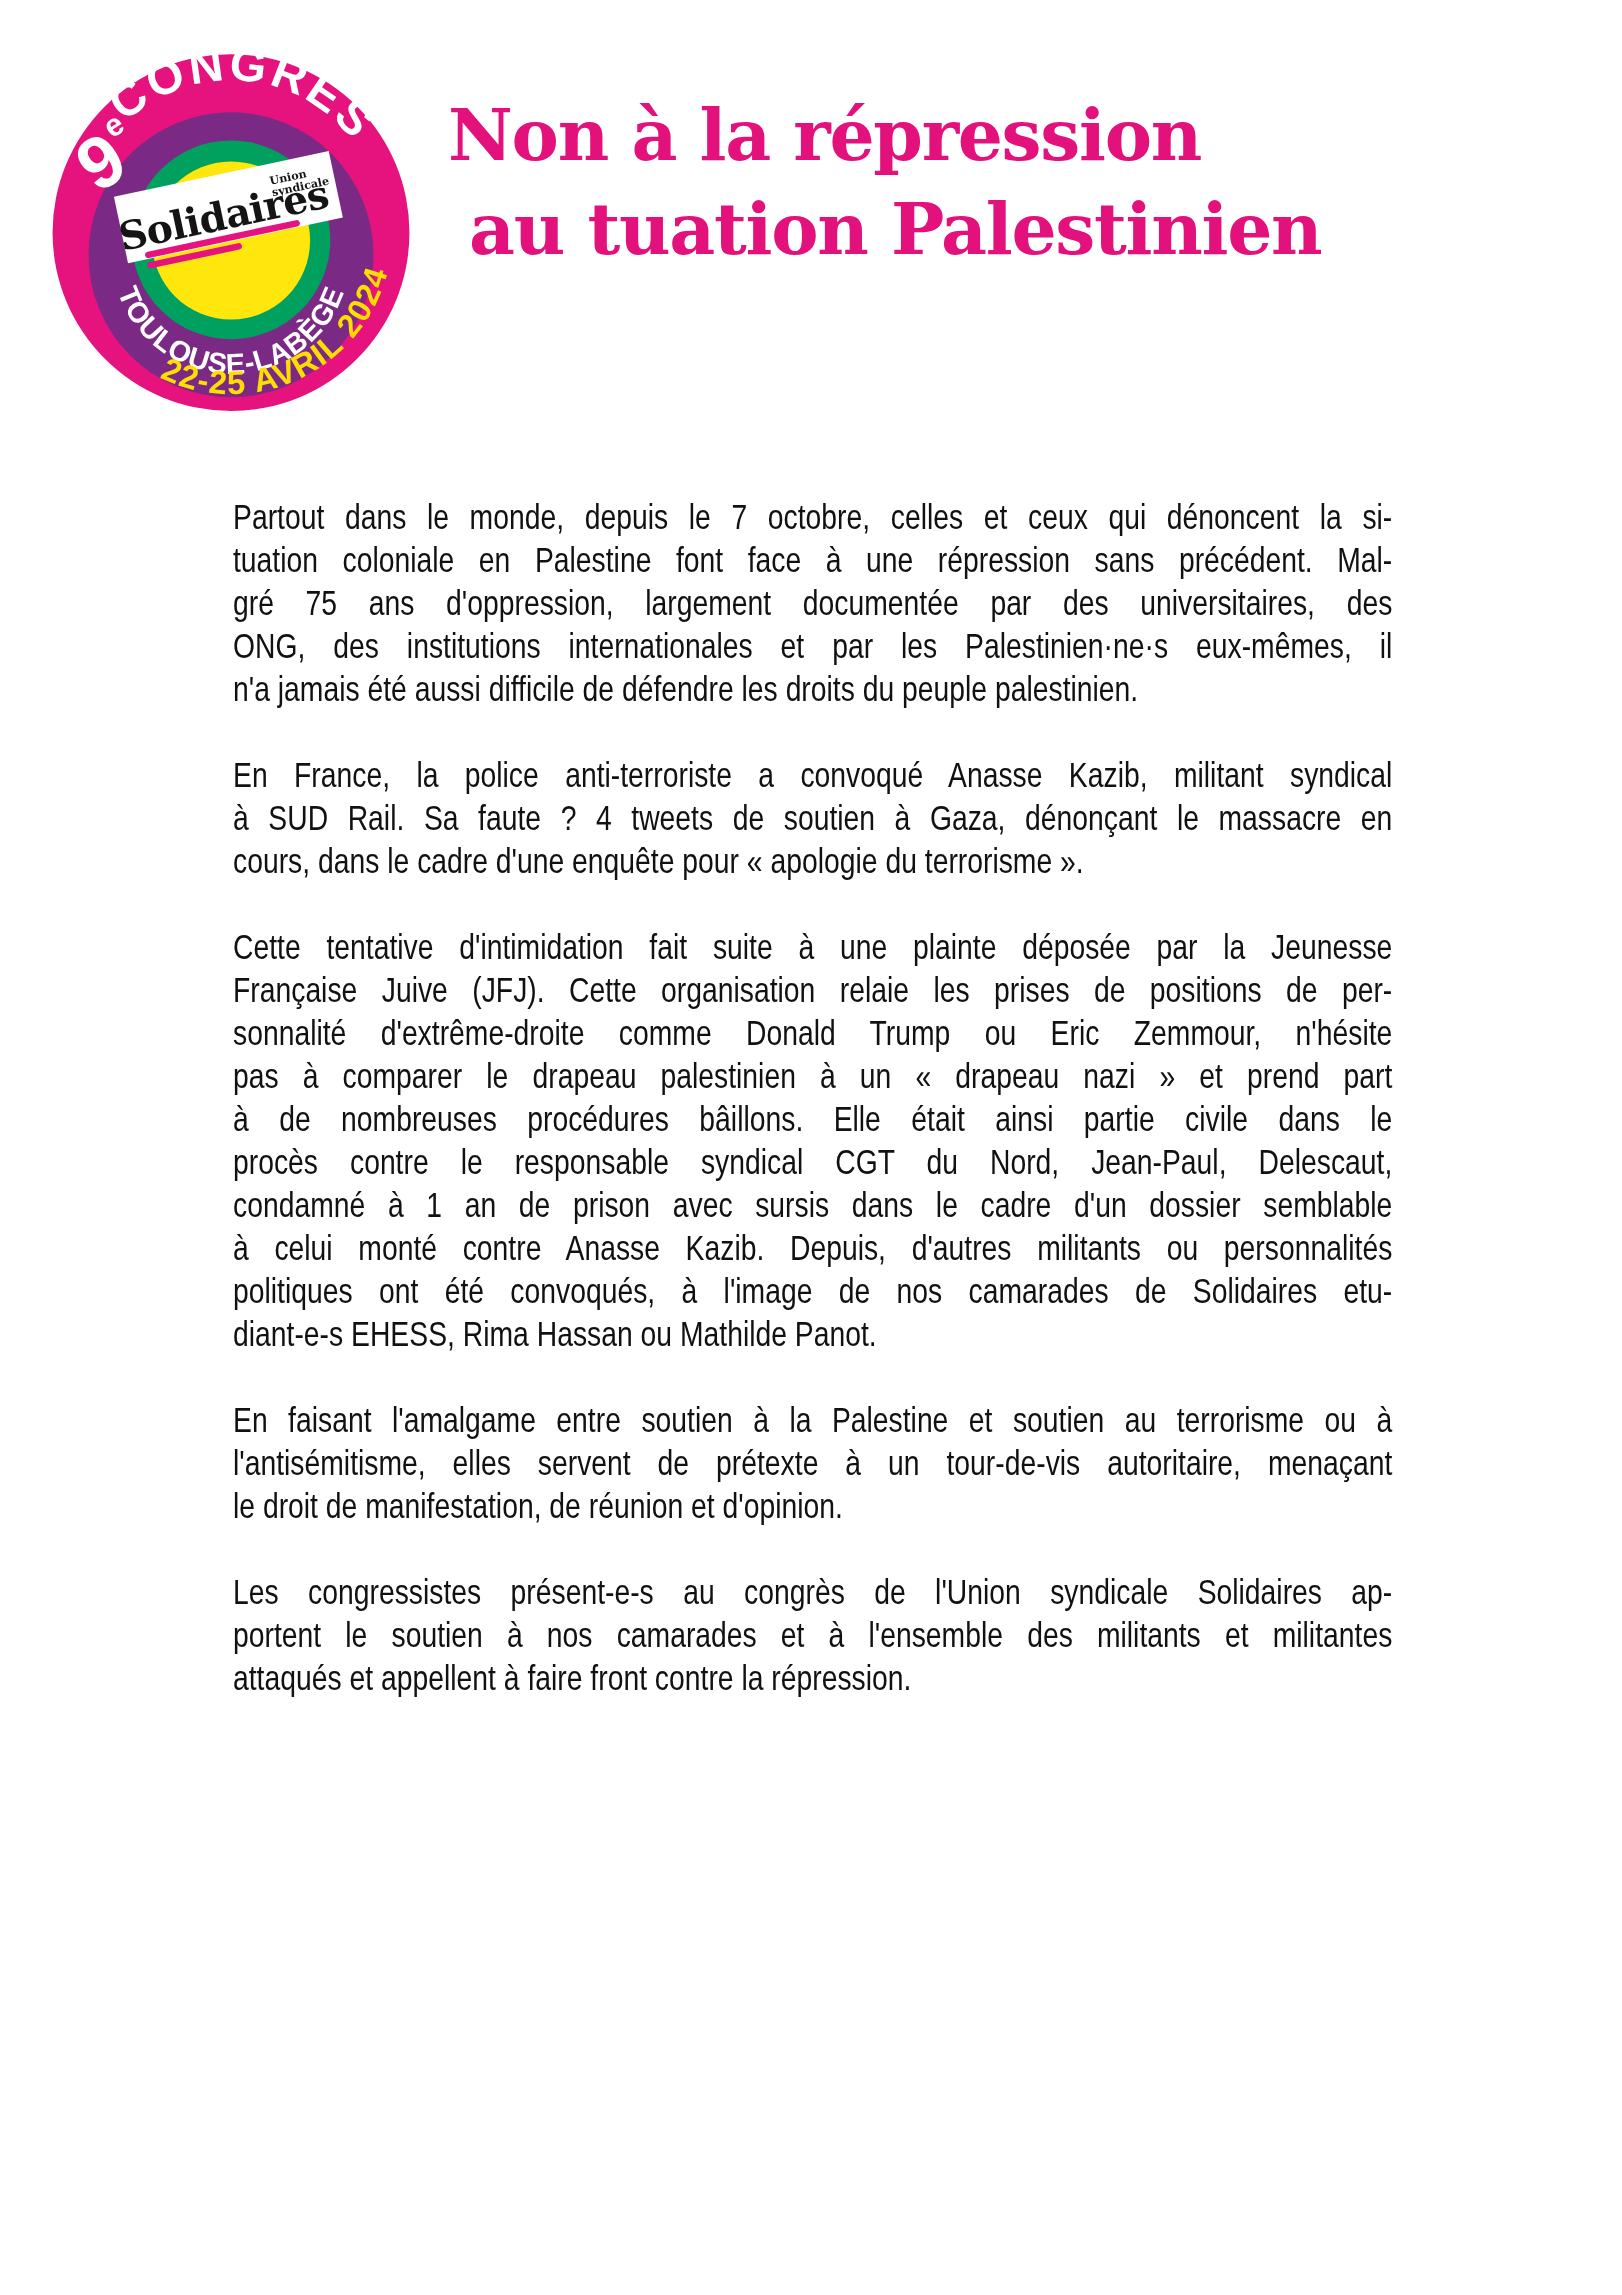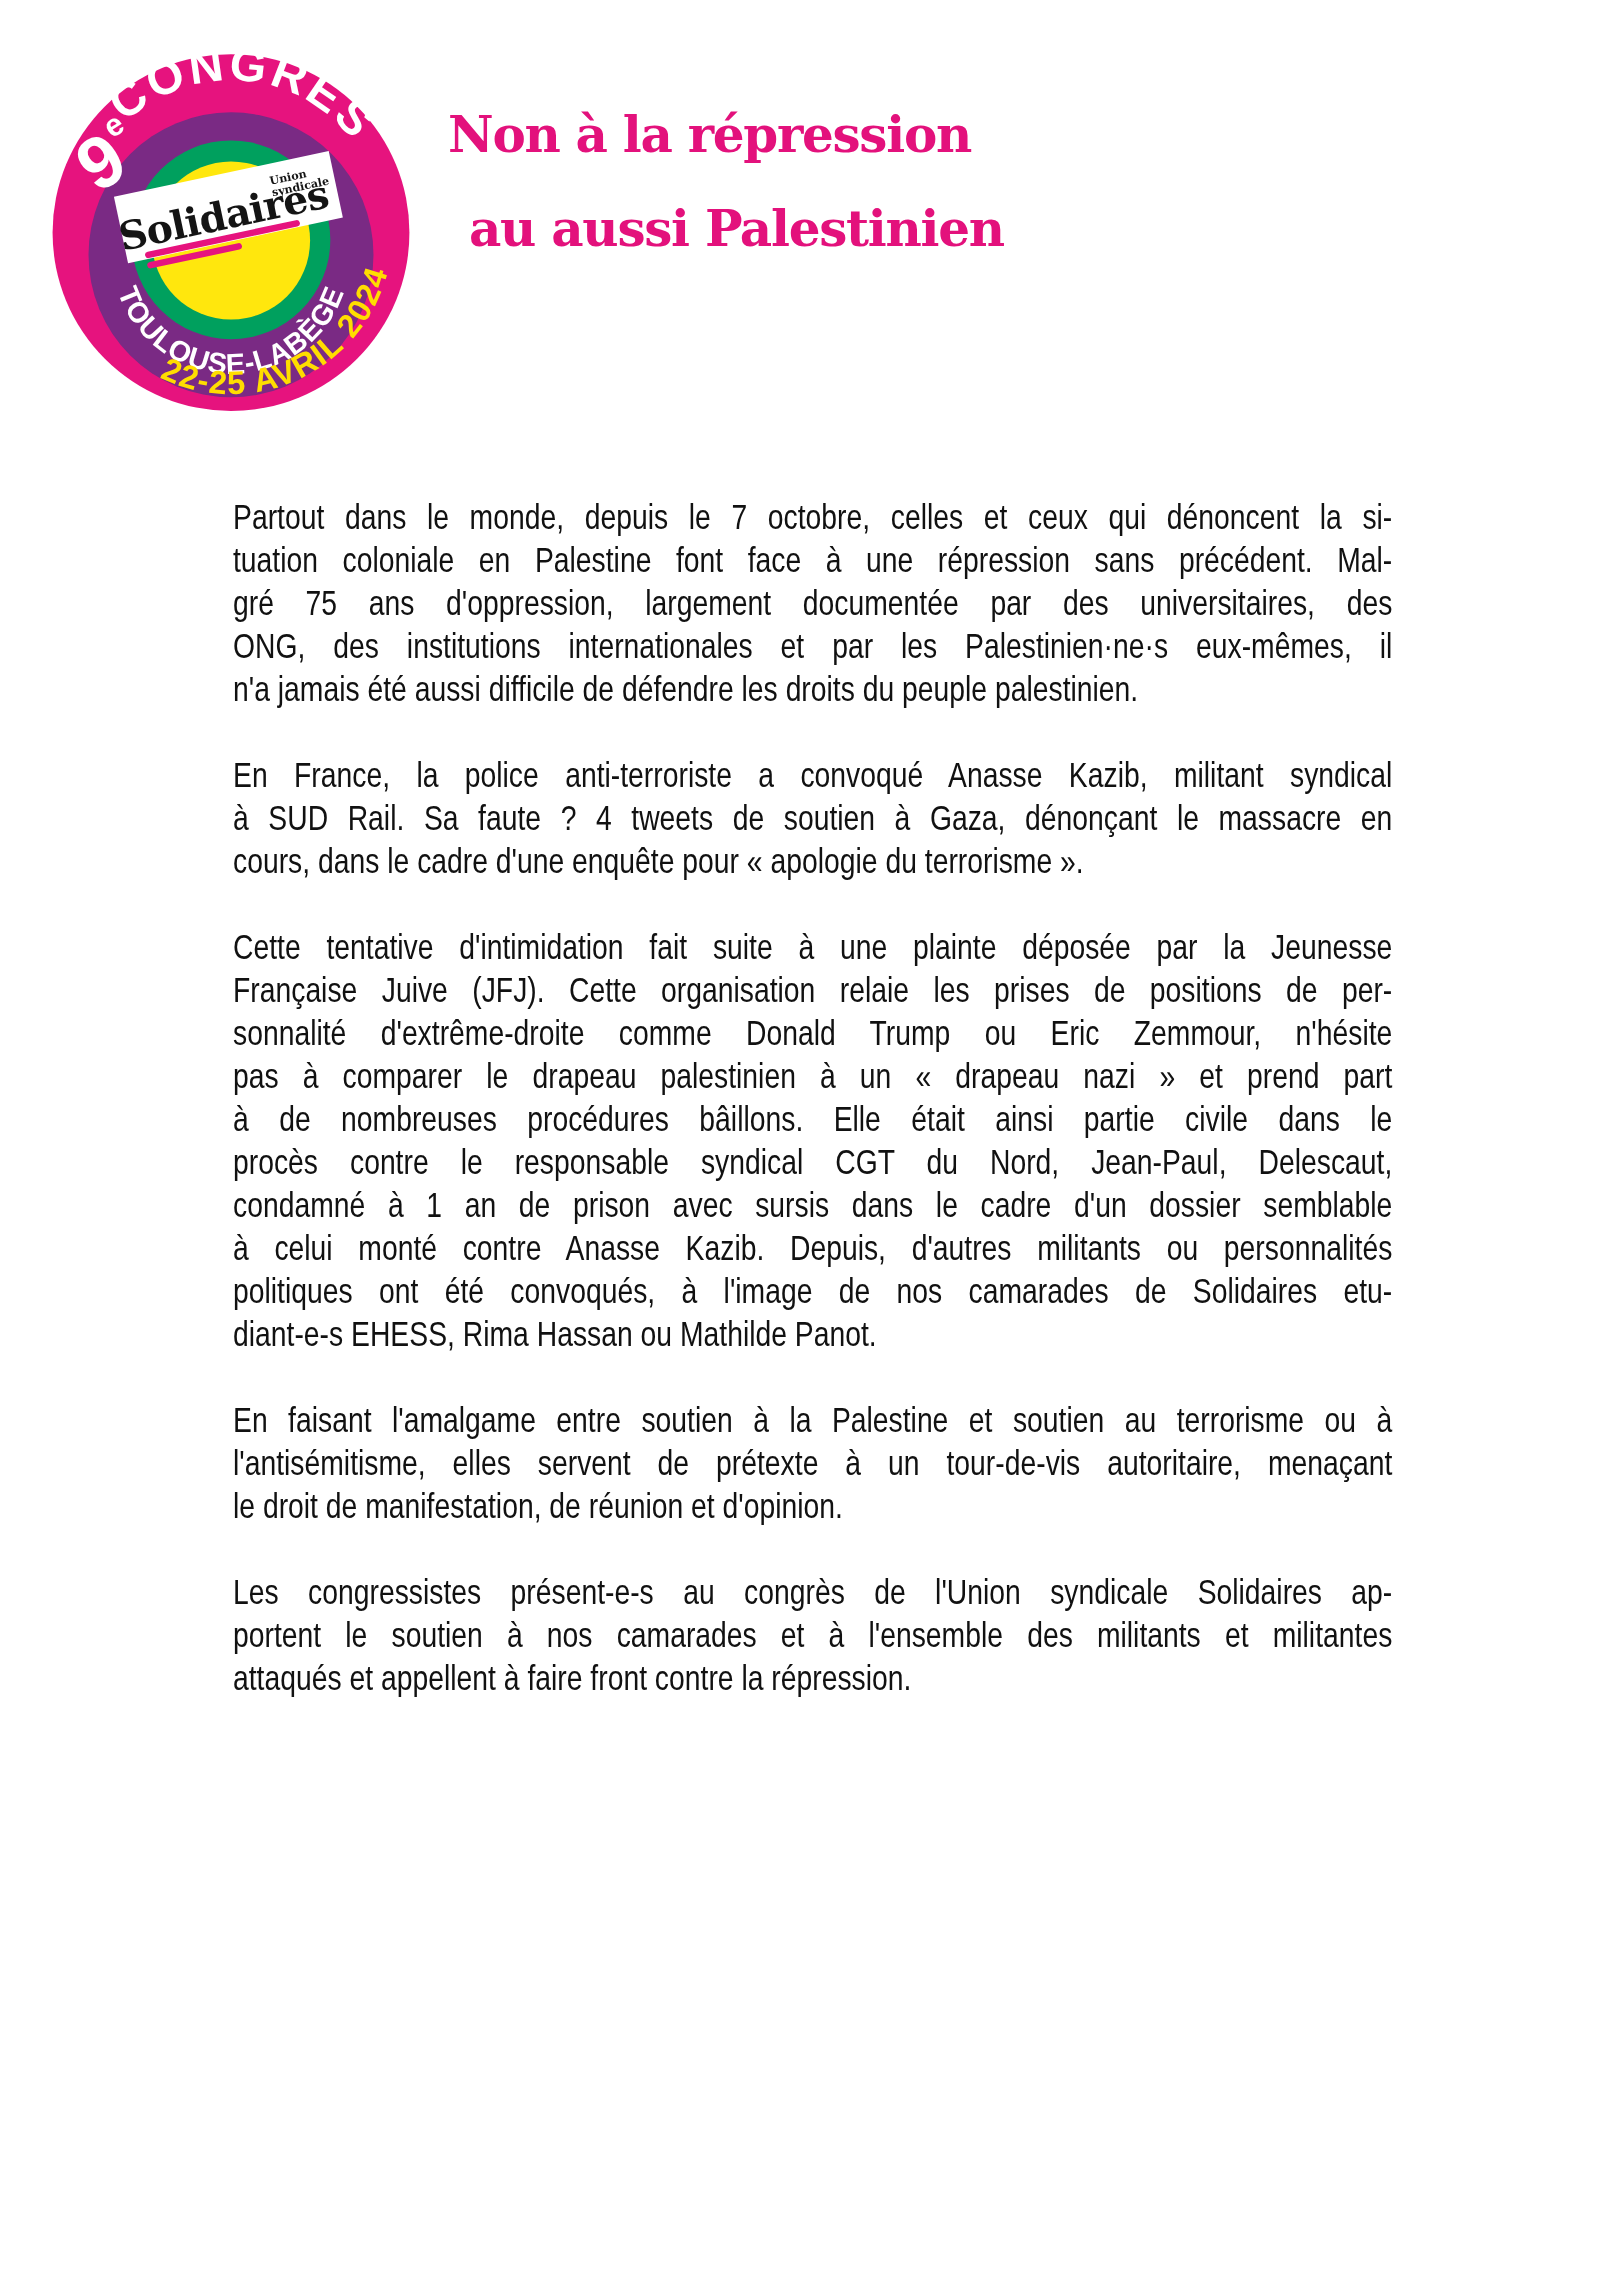--- a/index.html
+++ b/index.html
@@ -9,21 +9,21 @@
   }
   
   .badge { position:absolute; left:48px; top:47px; width:366px; height:366px; }
   .badge text { font-family:"Liberation Sans", sans-serif; }
   .badge .brand-text { font-family:"DejaVu Serif", serif; }
   .badge .union-text { font-family:"DejaVu Serif", serif; }
   
   .title { position:absolute; left:448px; top:88px; }
   .title-line {
     font-family:"DejaVu Serif", serif; font-weight:bold;
-    font-size:50px; line-height:94px; letter-spacing:-1.3px; white-space:pre;
+    font-size:71px; line-height:94px; letter-spacing:-1.3px; white-space:pre;
   }
   .title-line:nth-child(2) { margin-left:21px; }
   .title-line:nth-child(3) { margin-left:4.6px; }
   
   .body-text {
     position:absolute; left:233px; top:495px; width:1433px;
     transform:scaleX(0.809); transform-origin:0 0;
     font-size:35px; line-height:43px; color:#111111;
   }
   .para { margin:0 0 43px 0; }
@@ -69,21 +69,21 @@
       <textPath href="#arc-location" startOffset="50%" text-anchor="middle">TOULOUSE-LABÈGE</textPath>
     </text>
 
     <text font-size="50" font-weight="bold" fill="#ffdd00" letter-spacing="2">
       <textPath href="#arc-dates" startOffset="50%" text-anchor="middle">22-25 AVRIL 2024</textPath>
     </text>
   </svg>
 
   <div class="title" id="title" style="color: rgb(227, 17, 124);">
       <div class="title-line">Non à la répression</div>
-      <div class="title-line">au aussi Palestinien</div>
+      <div class="title-line">au tuation Palestinien</div>
     </div>
 
   <div class="body-text" id="body-text" style="color: rgb(17, 17, 17);">
       <div class="para">
         <div class="line">Partout dans le monde, depuis le 7 octobre, celles et ceux qui dénoncent la si-</div>
         <div class="line">tuation coloniale en Palestine font face à une répression sans précédent. Mal-</div>
         <div class="line">gré 75 ans d'oppression, largement documentée par des universitaires, des</div>
         <div class="line">ONG, des institutions internationales et par les Palestinien·ne·s eux-mêmes, il</div>
         <div class="line last">n'a jamais été aussi difficile de défendre les droits du peuple palestinien.</div>
       </div>

